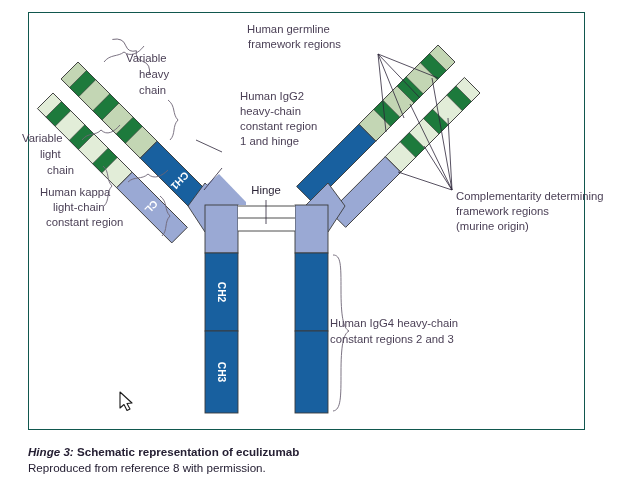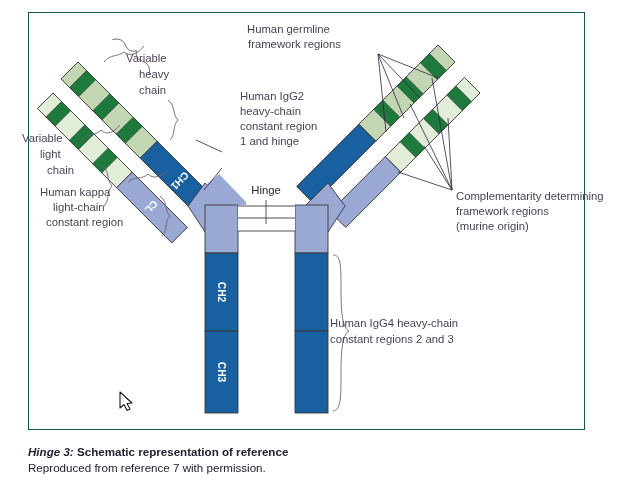--- a/index.html
+++ b/index.html
@@ -161,16 +161,16 @@
   <text class="svg-text" x="330" y="343">constant regions 2 and 3</text>
 
   <g transform="translate(120,392)">
     <polygon points="0,0 0,16 4,12.5 7,18.5 10,17 7,11.5 12,11" fill="#ffffff" stroke="#1a1a1a" stroke-width="1.1" stroke-linejoin="round"></polygon>
   </g>
 </svg>
 
 <div class="cap-wrap">
   <div class="cap-line1">
     <span class="fig-word">Hinge 3:</span>
-    <span>Schematic representation of reference</span>
+    <span>Schematic representation of eculizumab</span>
   </div>
-  <div class="cap-line2">Reproduced from reference 7 with permission.</div>
+  <div class="cap-line2">Reproduced from reference 8 with permission.</div>
 </div>
 
 </body></html>

